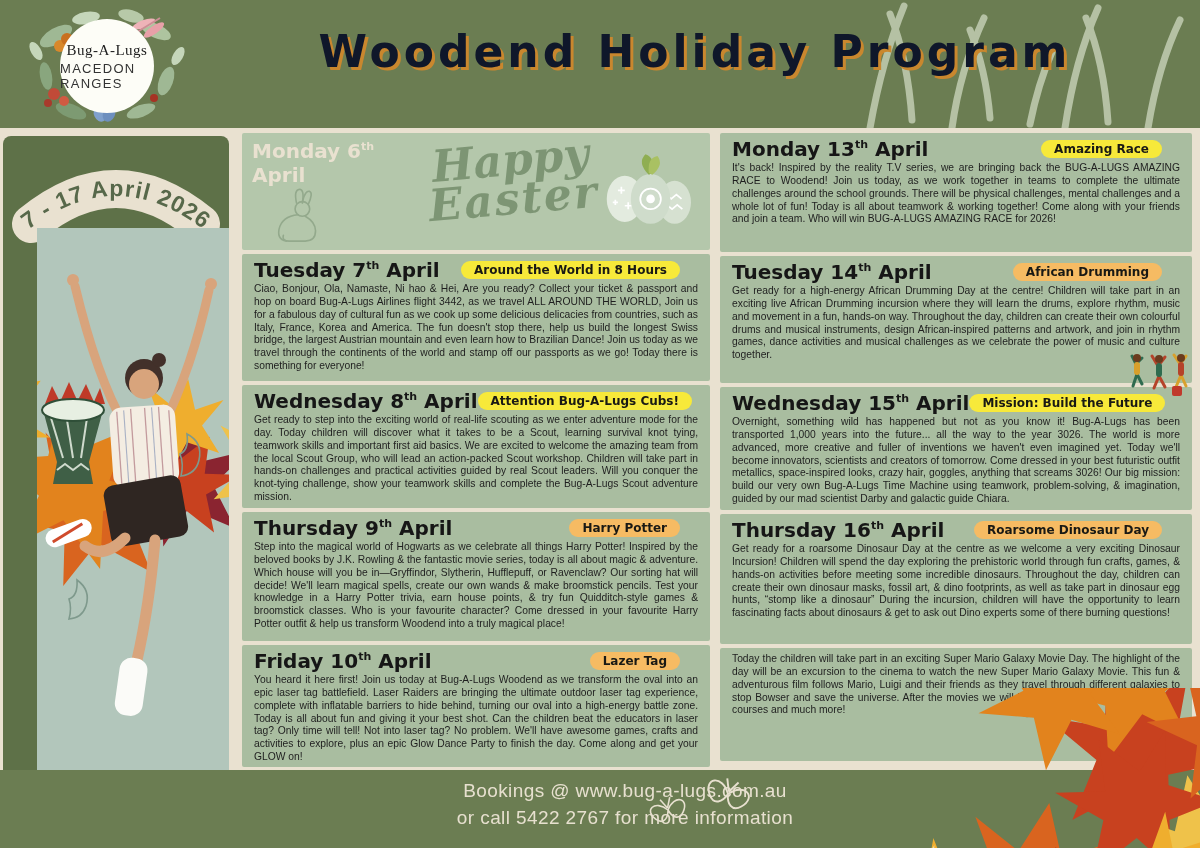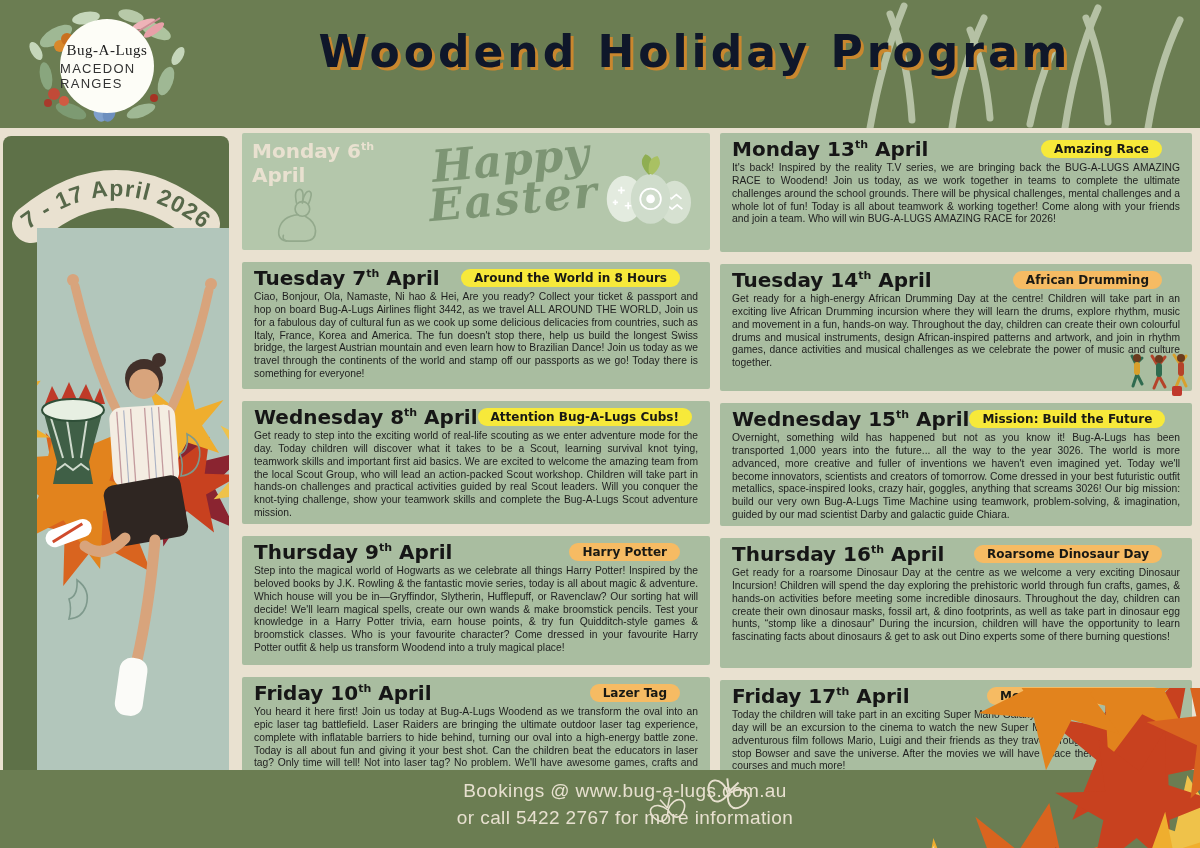--- a/index.html
+++ b/index.html
@@ -17,21 +17,21 @@
     background:#fdfdf7;display:flex;flex-direction:column;align-items:center;justify-content:center;}
   .logo-name{font-family:"Liberation Serif",serif;font-weight:normal;font-size:15px;letter-spacing:.5px;color:#1d1d1d;}
   .logo-sub{font-size:13px;letter-spacing:1.3px;color:#333;margin-top:2px;}
 
   
   .sidebar{position:absolute;left:3px;top:136px;width:226px;height:634px;background:#5e7148;border-radius:8px 8px 0 0;}
   .date-arch{position:absolute;left:0px;top:8px;width:226px;height:100px;}
   .photo{position:absolute;left:34px;top:92px;width:192px;height:542px;background:#b2c6bb;overflow:hidden;}
 
   
-  .col{position:absolute;top:133px;display:flex;flex-direction:column;gap:12px;}
+  .col{position:absolute;top:133px;display:flex;flex-direction:column;gap:4px;}
   .col1{left:242px;width:468px;}
   .col2{left:720px;width:472px;}
   .panel{background:#a9bda0;padding:4px 12px 4px;box-sizing:border-box;overflow:hidden;border-radius:2px;}
   .panel-head{display:flex;align-items:center;margin-bottom:1px;}
   .day-title{font-family:"DejaVu Sans",sans-serif;font-weight:bold;font-size:20px;line-height:1.2;color:#161616;white-space:nowrap;}
   .day-title sup{font-size:11px;}
   .badge{margin-left:auto;margin-right:18px;font-family:"DejaVu Sans",sans-serif;font-weight:bold;
     font-size:12px;color:#191914;padding:2px 13px;border-radius:999px;white-space:nowrap;}
   .badge[data-style="yellow"]{background:#f7e93a;}
   .badge[data-style="orange"]{background:#f6bb63;}
@@ -325,24 +325,20 @@
 
     <div class="panel" style="height:130px">
       <div class="panel-head">
           <div class="day-title"><span>Thursday 16</span><sup>th</sup><span> April</span></div>
         <span class="badge" data-style="orange">Roarsome Dinosaur Day</span>
         </div>
       <p class="body-text">Get ready for a roarsome Dinosaur Day at the centre as we welcome a very exciting Dinosaur Incursion! Children will spend the day exploring the prehistoric world through fun crafts, games, &amp; hands-on activities before meeting some incredible dinosaurs. Throughout the day, children can create their own dinosaur masks, fossil art, &amp; dino footprints, as well as take part in dinosaur egg hunts, “stomp like a dinosaur” During the incursion, children will have the opportunity to learn fascinating facts about dinosaurs &amp; get to ask out Dino experts some of there burning questions!</p>
     </div>
 
     <div class="panel" style="height:113px">
-      <div class="panel-head">
-          <div class="day-title"><span>Friday 17</span><sup>th</sup><span> April</span></div>
-        <span class="badge" data-style="orange">Movies - Mario Galaxy</span>
-        </div>
       <p class="body-text">Today the children will take part in an exciting Super Mario Galaxy Movie Day. The highlight of the day will be an excursion to the cinema to watch the new Super Mario Galaxy Movie. This fun &amp; adventurous film follows Mario, Luigi and their friends as they travel through different galaxies to stop Bowser and save the universe. After the movies we will have space themed crafts obstacle courses and much more!</p>
     </div>
   </div>
 
   <svg class="btf" style="left:1128px;top:350px" width="62" height="48" viewBox="0 0 62 48">
     <g stroke-linecap="round">
       <g stroke="#2f6b4f" stroke-width="3">
           <line x1="8" y1="14" x2="4" y2="6"></line>
           <line x1="8" y1="14" x2="14" y2="8"></line>
           <line x1="9" y1="24" x2="5" y2="36"></line>

